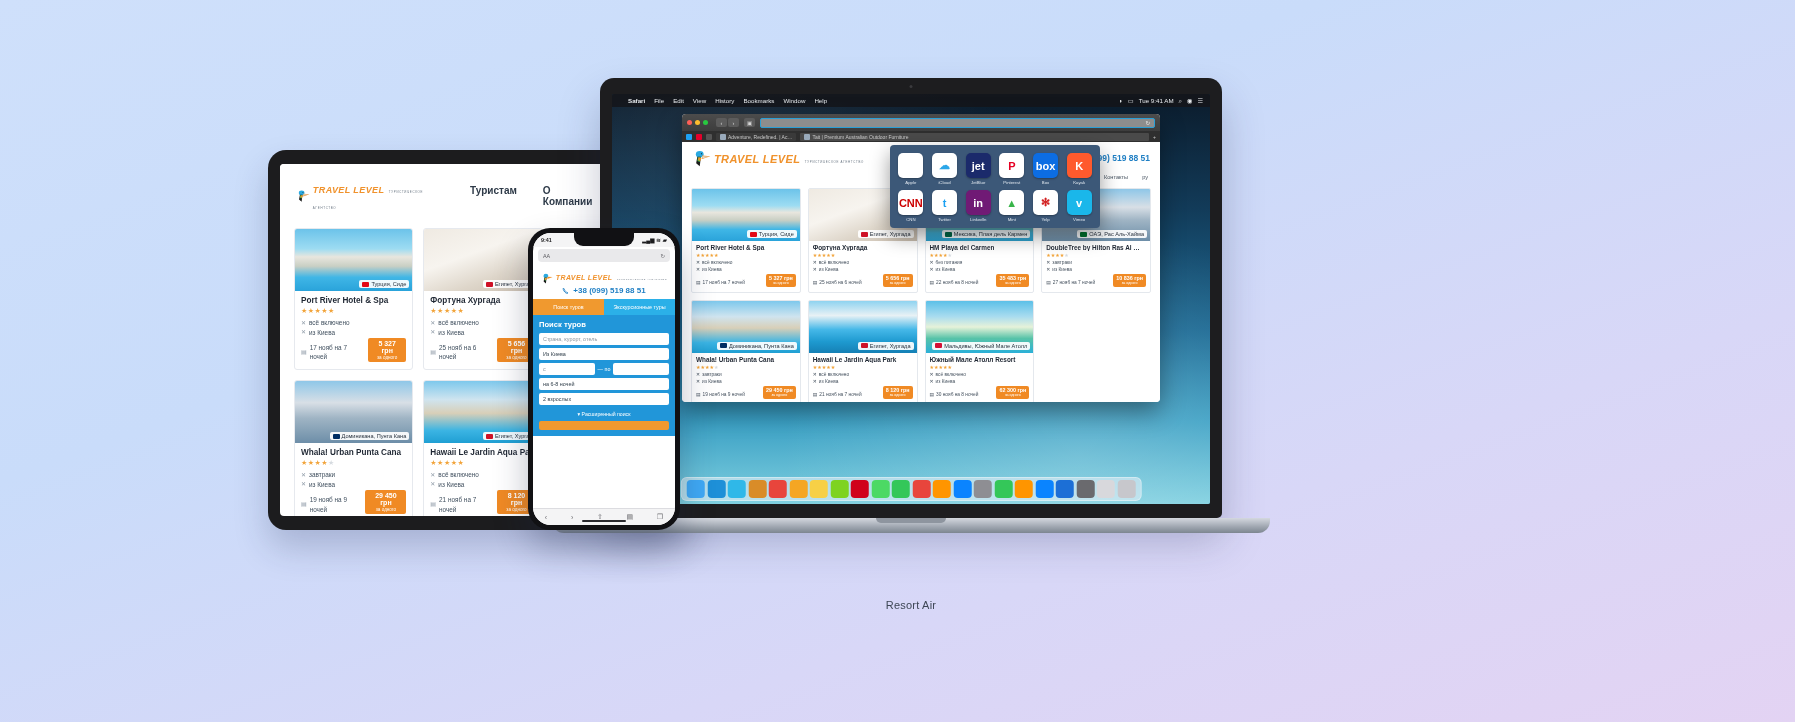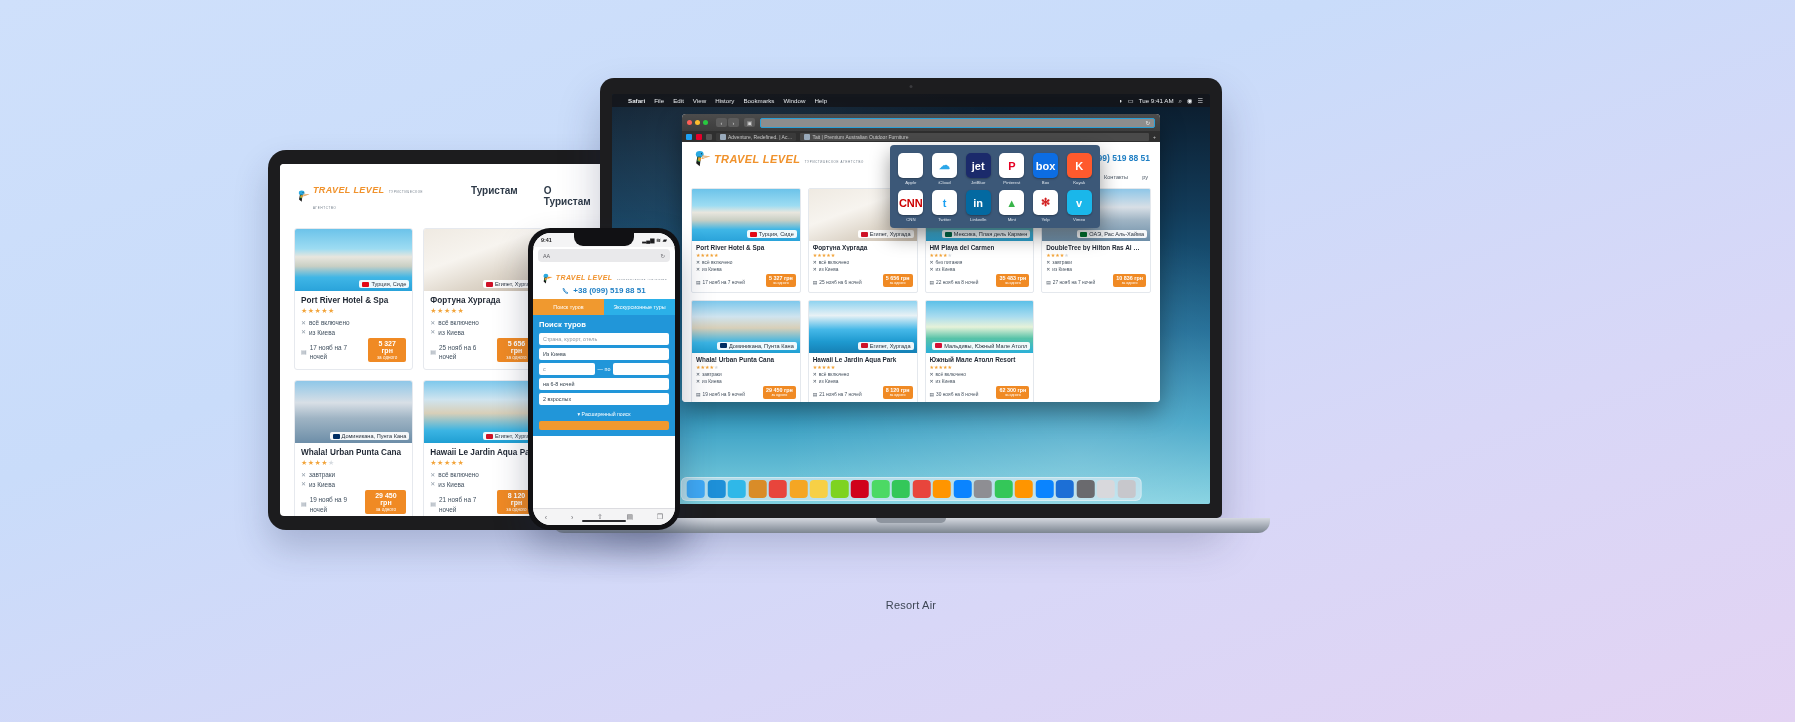--- a/index.html
+++ b/index.html
@@ -174,21 +174,21 @@
               <circle cx="16" cy="6" r="1" fill="#111"></circle>
             </svg>
           </span>
           <span class="logo-txt">
             <span class="logo-main">TRAVEL LEVEL</span>
             <span class="logo-sub">ТУРИСТИЧЕСКОЕ АГЕНТСТВО</span>
           </span>
         </div>
         <div class="tab-nav">
           <span>Туристам</span>
-          <span>О Туристам</span>
+          <span>О Компании</span>
           <span>Горящие туры</span>
         </div>
       </div>
       <div class="tab-cards" id="ipad-grid">
           <div class="t-card">
             <div class="t-thumb" style="background:linear-gradient(180deg,#6cc3ea 0%,#9ddcf2 32%,#e8e6de 45%,#c9cfc4 60%,#3fb6e6 78%,#2aa3da 100%)">
               <span class="flagchip">
                 <i class="flagsq" style="background:#e30a17"></i>
                 <span>Турция, Сиде</span>
               </span>
@@ -559,21 +559,21 @@
                 </div>
                 <div class="fav-item">
                   <div class="fav-ic" style="background:#ffffff;color:#cc0000">CNN</div>
                   <div class="fav-lb">CNN</div>
                 </div>
                 <div class="fav-item">
                   <div class="fav-ic" style="background:#ffffff;color:#1da1f2">t</div>
                   <div class="fav-lb">Twitter</div>
                 </div>
                 <div class="fav-item">
-                  <div class="fav-ic" style="background:#0369a1;color:#ffffff">in</div>
+                  <div class="fav-ic" style="background:#701a75;color:#ffffff">in</div>
                   <div class="fav-lb">LinkedIn</div>
                 </div>
                 <div class="fav-item">
                   <div class="fav-ic" style="background:#ffffff;color:#39b54a">▲</div>
                   <div class="fav-lb">Mint</div>
                 </div>
                 <div class="fav-item">
                   <div class="fav-ic" style="background:#ffffff;color:#d32323">✻</div>
                   <div class="fav-lb">Yelp</div>
                 </div>

